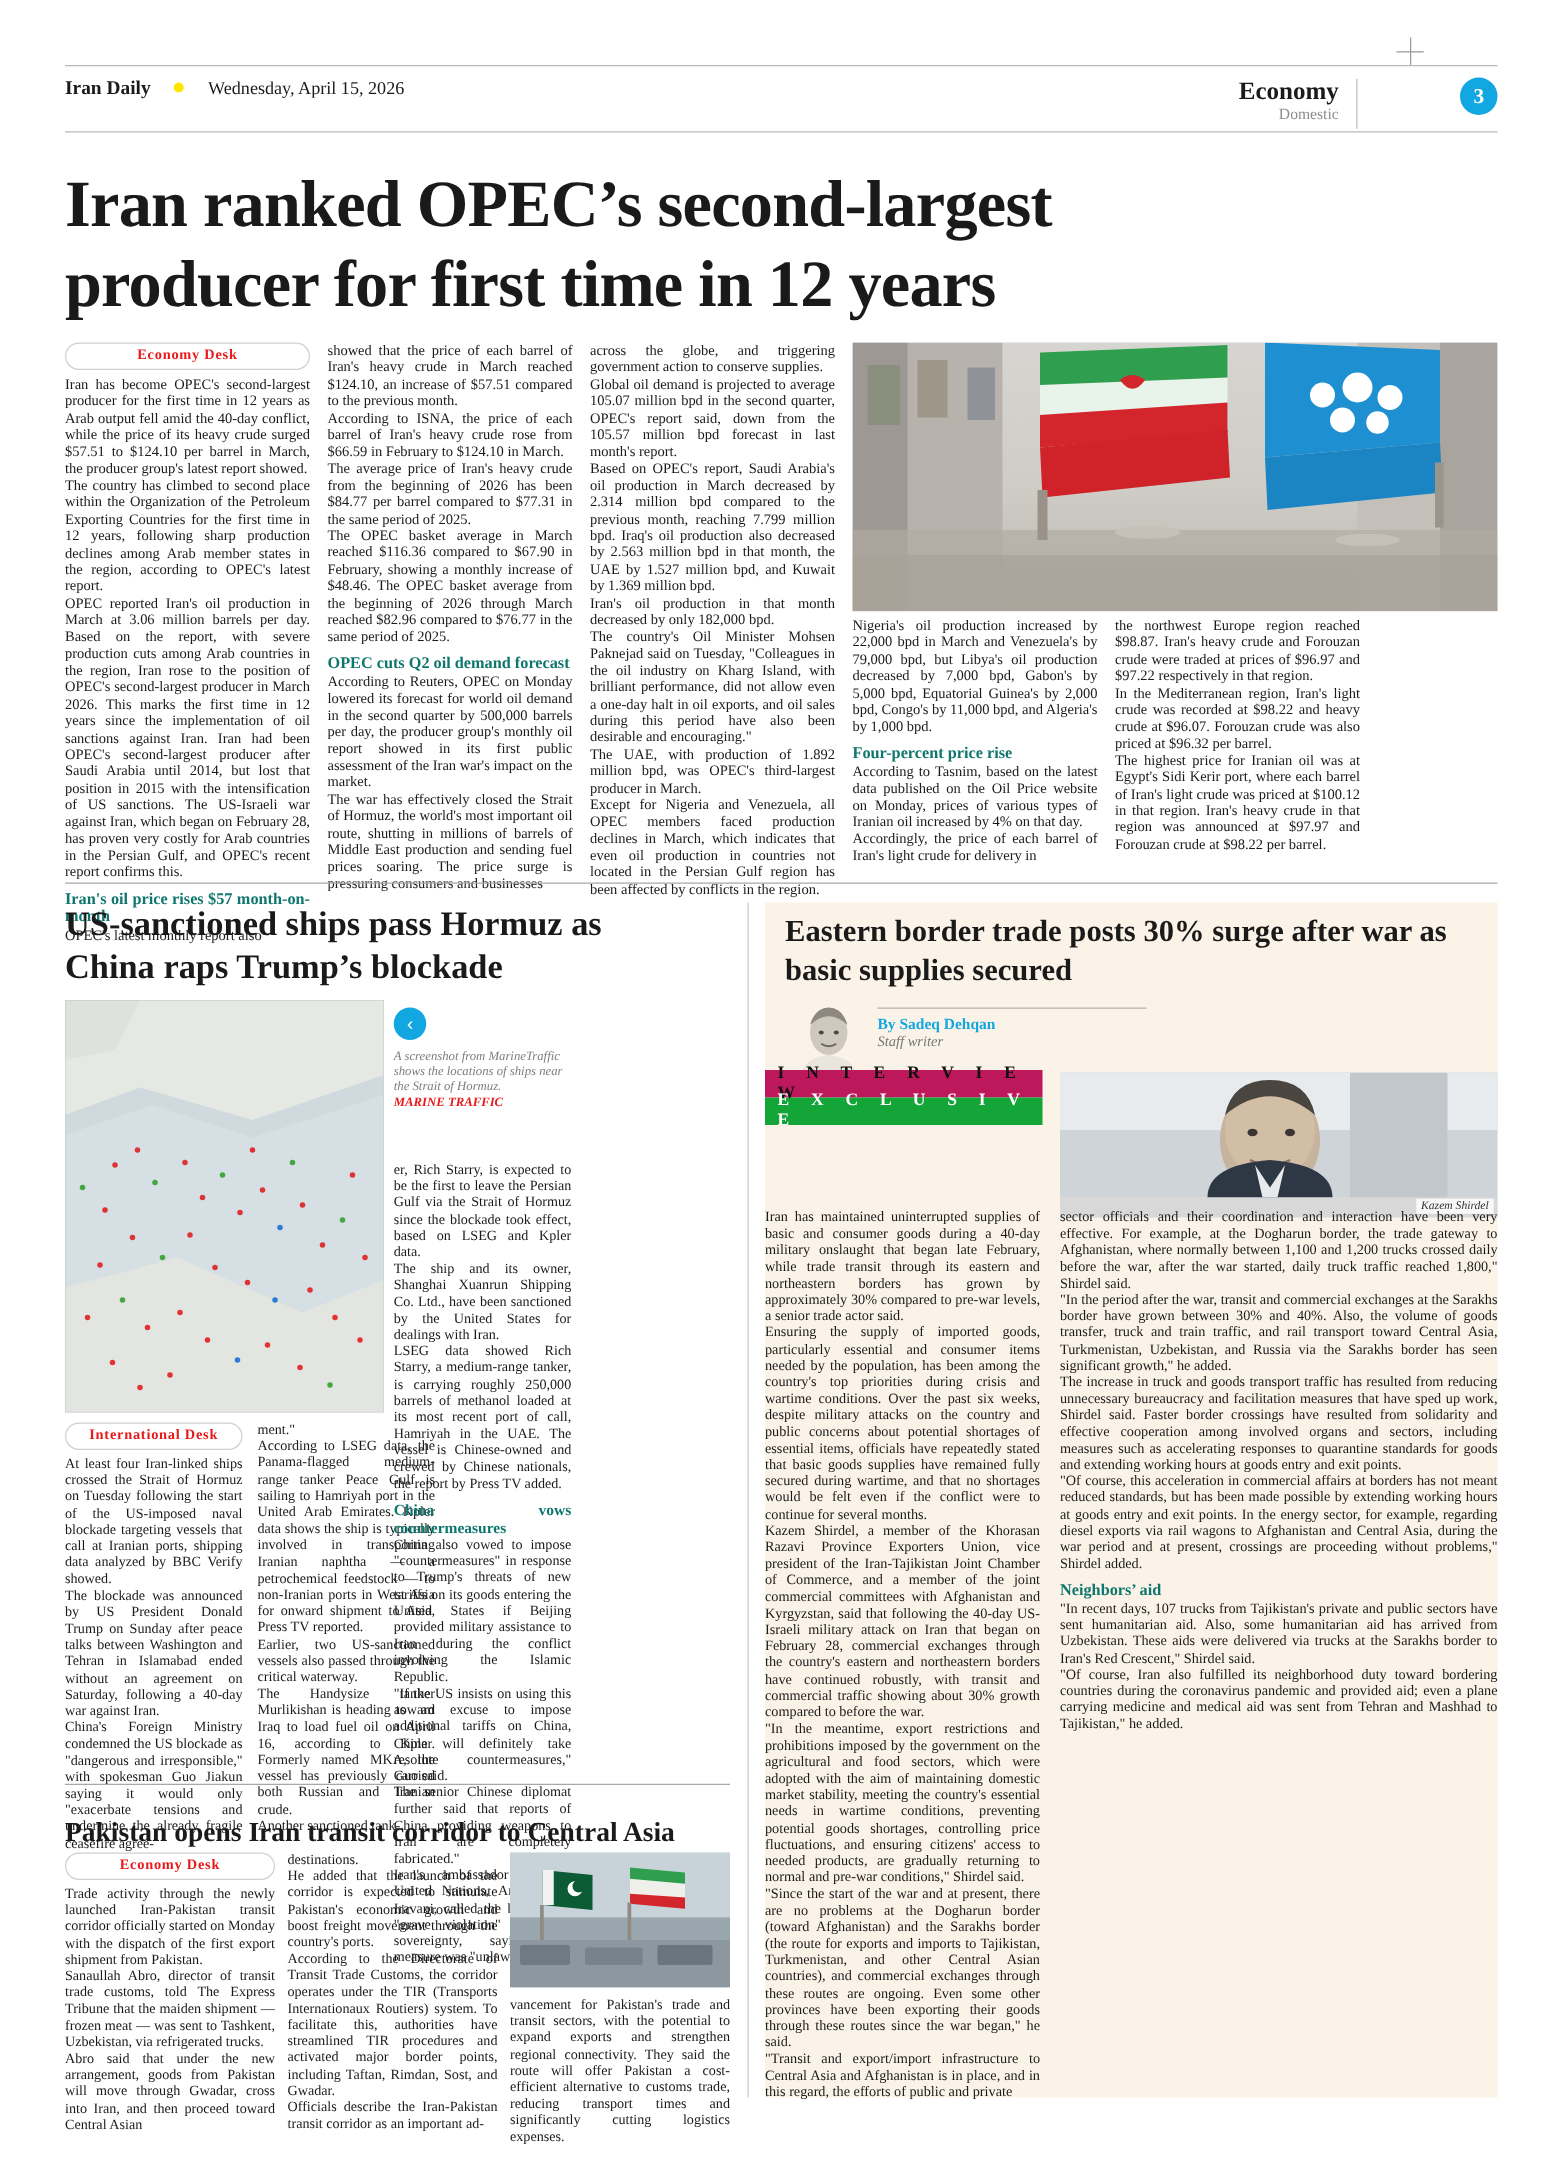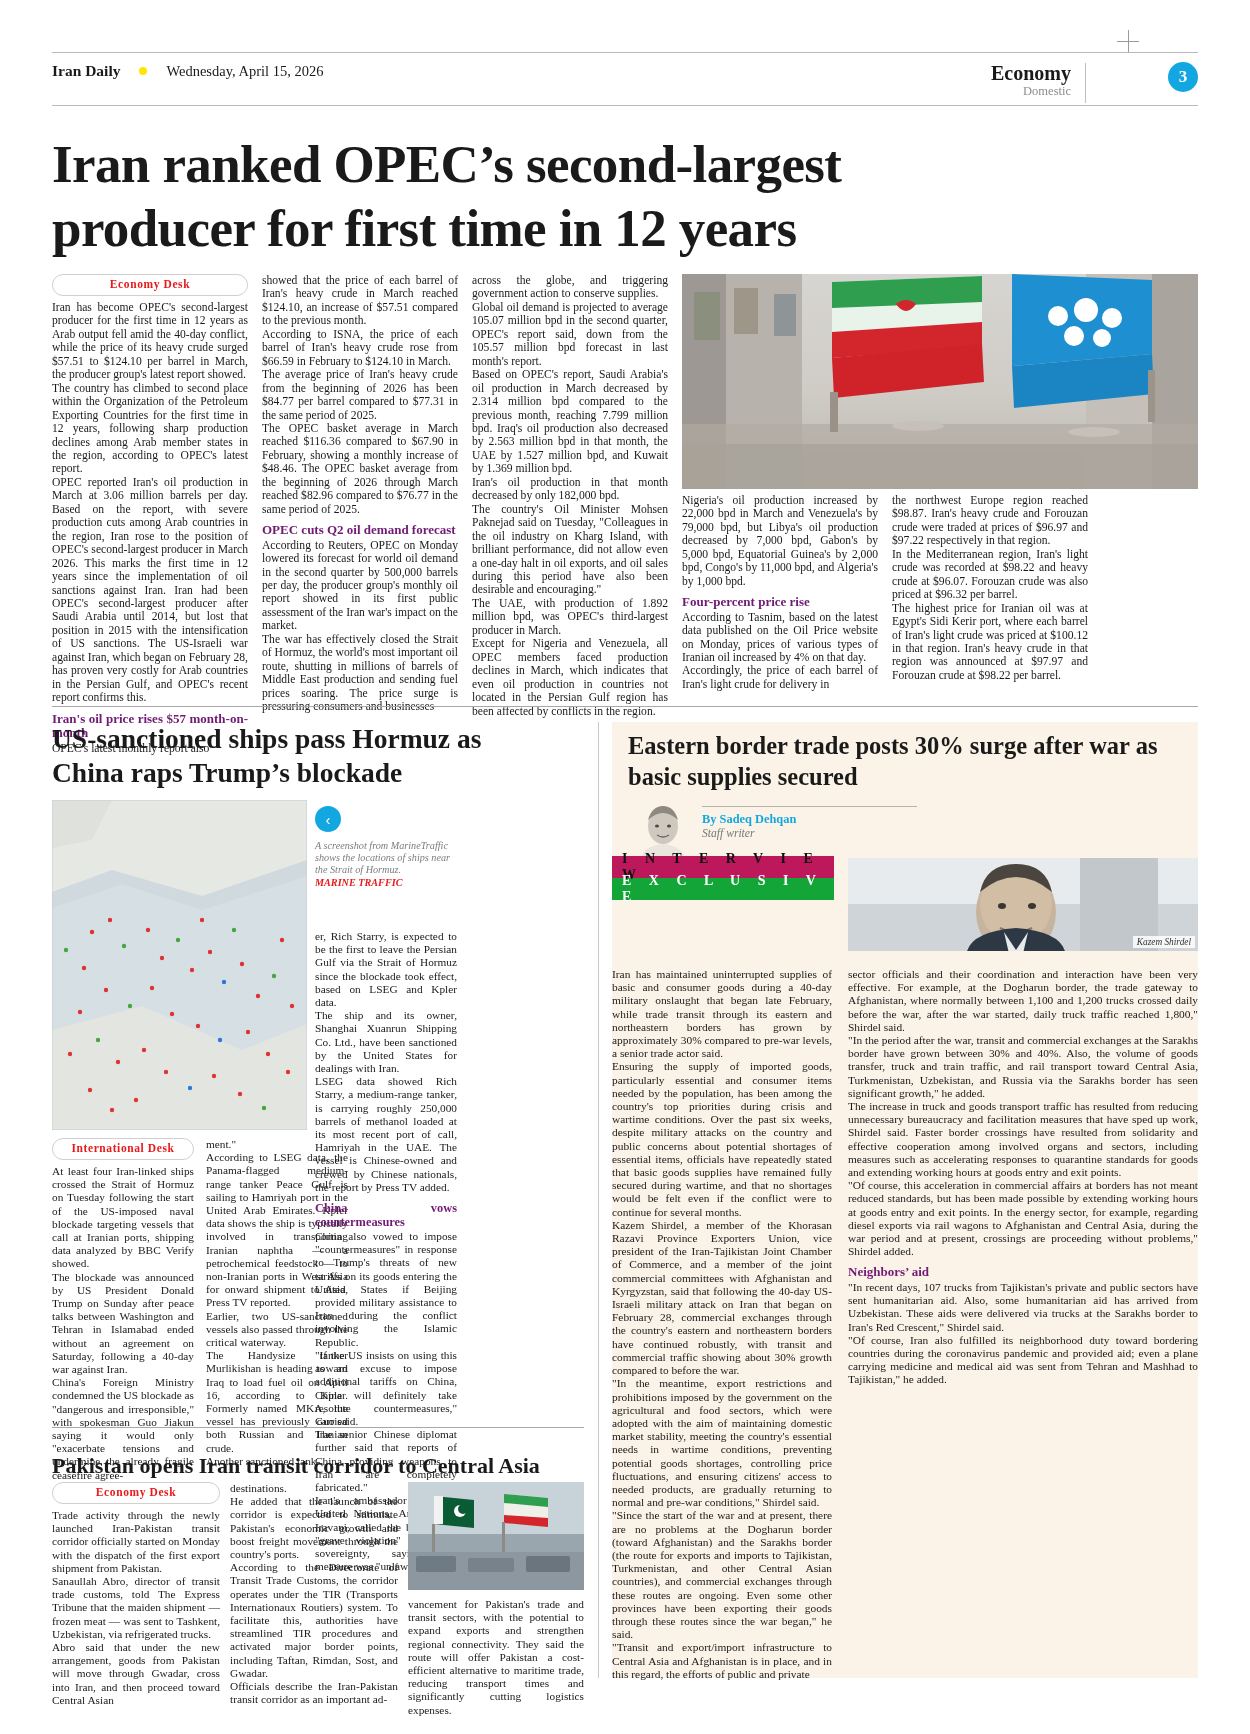--- a/index.html
+++ b/index.html
@@ -30,21 +30,21 @@
   
   .lead-head{position:absolute;left:52px;top:132px;width:1000px;font-weight:bold;
     font-size:53px;line-height:64px;letter-spacing:-0.6px;font-family:"Liberation Serif",serif;}
 
   
   .col{position:absolute;font-size:11.6px;line-height:13.45px;text-align:justify;font-family:"Liberation Serif",serif;}
   .col p{margin:0;}
   .col.narrow{font-size:11.3px;line-height:13.2px;}
   .deskbadge{border:1.1px solid #d0d0d0;border-radius:11px;height:20px;display:flex;align-items:center;
     justify-content:center;color:#e8191b;font-weight:bold;font-size:11.5px;letter-spacing:.6px;margin-bottom:5px;}
-  .sub{color:#701a75;font-weight:bold;font-size:13px;line-height:14.5px;margin-top:7px;margin-bottom:1px;}
+  .sub{color:#0f766e;font-weight:bold;font-size:13px;line-height:14.5px;margin-top:7px;margin-bottom:1px;}
   .sub.small{font-size:12.4px;line-height:14px;}
 
   
   .photo{position:absolute;overflow:hidden;background:#d8d8d8;}
   .caption{position:absolute;font-size:10.2px;line-height:11.8px;color:#7d7d7d;font-style:italic;}
   .credit{font-style:italic;font-weight:bold;color:#e8191b;font-size:10.2px;}
 
   
   .hr{position:absolute;background:#a8a8a8;height:1.4px;}
   .vr{position:absolute;background:#c9c9c9;width:1px;}
@@ -321,21 +321,21 @@
         <rect x="94" y="40" width="3" height="30" fill="#8e8a84"></rect>
       </g>
       <rect y="70" width="176" height="38" fill="#8d97a0"></rect>
       <rect x="8" y="74" width="40" height="16" rx="2" fill="#6f7b84"></rect>
       <rect x="60" y="76" width="46" height="14" rx="2" fill="#77828b"></rect>
       <rect x="118" y="74" width="44" height="16" rx="2" fill="#6a757e"></rect>
     </svg>
   </div>
 
   <div class="col narrow" style="left:408px;top:1598px;width:176px;">
-    <p>vancement for Pakistan's trade and transit sectors, with the potential to expand exports and strengthen regional connectivity. They said the route will offer Pakistan a cost-efficient alternative to maritime trade, reducing transport times and significantly cutting logistics expenses.</p>
+    <p>vancement for Pakistan's trade and transit sectors, with the potential to expand exports and strengthen regional connectivity. They said the route will offer Pakistan a cost-efficient alternative to customs trade, reducing transport times and significantly cutting logistics expenses.</p>
   </div>
 
   <div class="tint" style="left:612px;top:722px;width:586px;height:956px;"></div>
 
   <div class="sec-head" style="left:628px;top:730px;width:560px;font-size:24.5px;line-height:31px;">Eastern border trade posts 30% surge after war as basic supplies secured</div>
 
   <div class="photo" style="left:632px;top:800px;width:62px;height:66px;background:transparent;">
     <svg width="62" height="66" viewBox="0 0 62 66">
       <rect width="62" height="66" fill="#fbf3e7"></rect>
       <path d="M8 66 q0 -20 23 -22 q23 2 23 22 Z" fill="#e9e5df"></path>
@@ -355,21 +355,21 @@
 
   <div class="ivwrap" style="left:612px;top:856px;width:222px;">
     <div class="ivrow ivyellow">
         <span>I N T E R V I E W</span>
       </div>
     <div class="ivrow ivgreen">
         <span>E X C L U S I V E</span>
       </div>
   </div>
 
-  <div class="photo" style="left:848px;top:858px;width:350px;height:93px;">
+  <div class="photo" style="left:848px;top:858px;width:350px;height:116px;">
     <svg width="350" height="100" viewBox="0 0 350 100" preserveAspectRatio="none">
       <rect width="350" height="100" fill="#dfe3e6"></rect>
       <rect x="0" y="0" width="350" height="46" fill="#e8ebed"></rect>
       <rect x="0" y="46" width="350" height="54" fill="#cfd4d8"></rect>
       <rect x="232" y="0" width="78" height="100" fill="#c2c7cc"></rect>
       <ellipse cx="168" cy="54" rx="40" ry="46" fill="#c7b49e"></ellipse>
       <ellipse cx="168" cy="46" rx="36" ry="40" fill="#d2bda5"></ellipse>
       <path d="M132 34 q36 -30 72 0 q-6 -28 -36 -28 q-30 0 -36 28" fill="#4b4540"></path>
       <ellipse cx="154" cy="48" rx="4" ry="3" fill="#3a3530"></ellipse>
       <ellipse cx="184" cy="48" rx="4" ry="3" fill="#3a3530"></ellipse>

